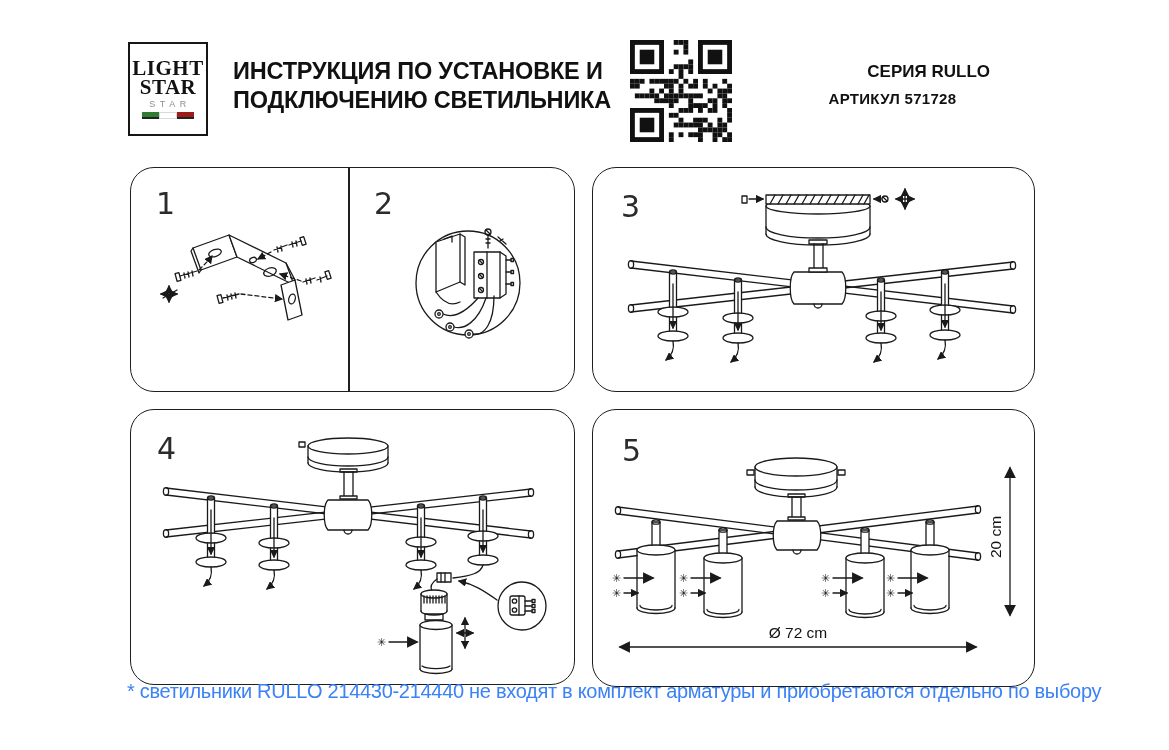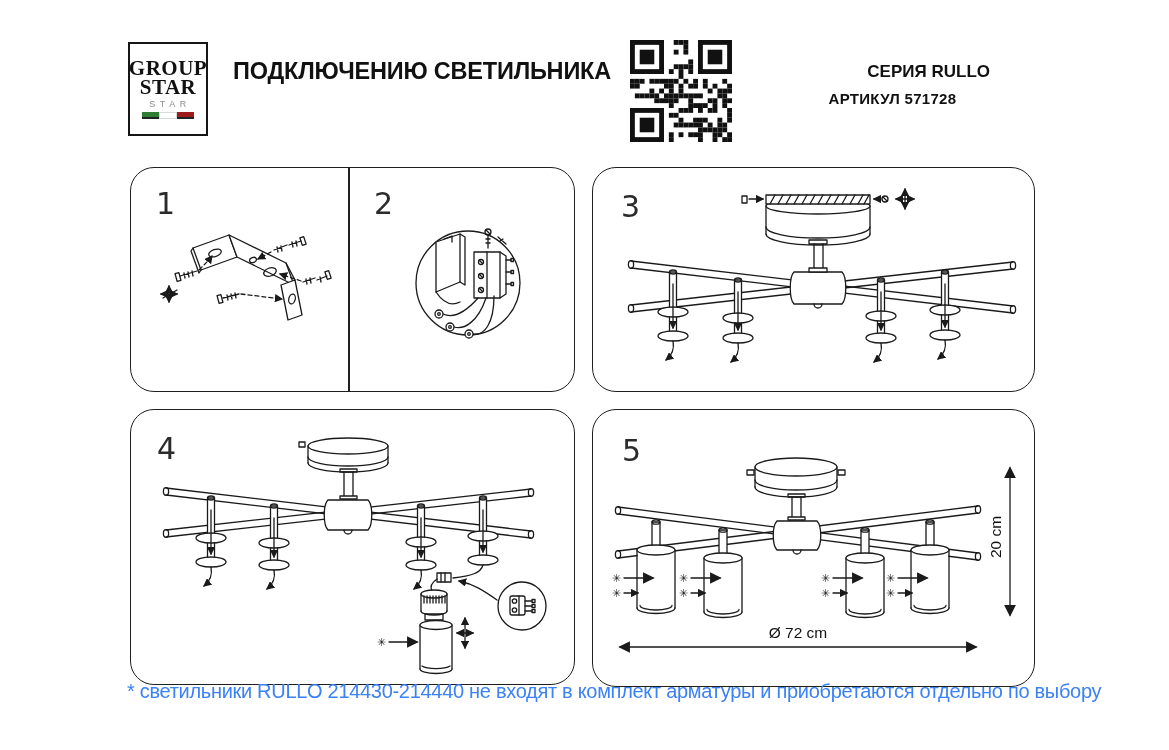--- a/index.html
+++ b/index.html
@@ -47,31 +47,32 @@
     <marker id="ah" viewBox="0 0 10 10" refX="8.5" refY="5" markerWidth="9" markerHeight="9" orient="auto-start-reverse">
       <path d="M0,0 L10,5 L0,10 z" fill="#1a1a1a"></path>
     </marker>
     <marker id="ahs" viewBox="0 0 10 10" refX="8.5" refY="5" markerWidth="6.5" markerHeight="6.5" orient="auto-start-reverse">
       <path d="M0,0 L10,5 L0,10 z" fill="#1a1a1a"></path>
     </marker>
   </defs>
 </svg>
 
 <div class="abs logo">
-  <div class="logo-word">GROUP</div>
+  <div class="logo-word">LIGHT</div>
   <div class="logo-word">STAR</div>
   <div class="logo-group">STAR</div>
   <div class="logo-flag">
     <span style="background:#2f7d32"></span>
     <span style="background:#ffffff;border:0.5px solid #d9d9d9"></span>
     <span style="background:#9e1b1b"></span>
   </div>
 </div>
 
 <div class="abs title">
+  <div>ИНСТРУКЦИЯ ПО УСТАНОВКЕ И</div>
   <div>ПОДКЛЮЧЕНИЮ СВЕТИЛЬНИКА</div>
 </div>
 
 <svg class="abs qr" id="qr-svg" viewBox="0 0 105 105">
     <rect x="0" y="0" width="105" height="105" fill="#ffffff"></rect>
     <rect x="45" y="0" width="5" height="5" fill="#111"></rect>
     <rect x="50" y="0" width="5" height="5" fill="#111"></rect>
     <rect x="55" y="0" width="5" height="5" fill="#111"></rect>
     <rect x="55" y="5" width="5" height="5" fill="#111"></rect>
     <rect x="45" y="10" width="5" height="5" fill="#111"></rect>

